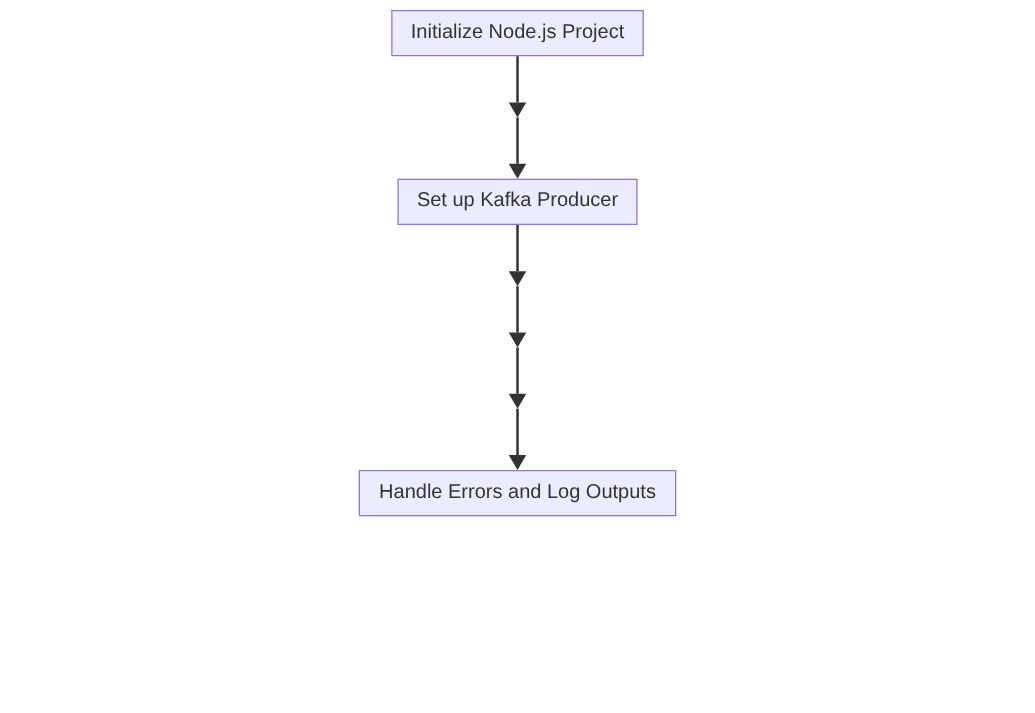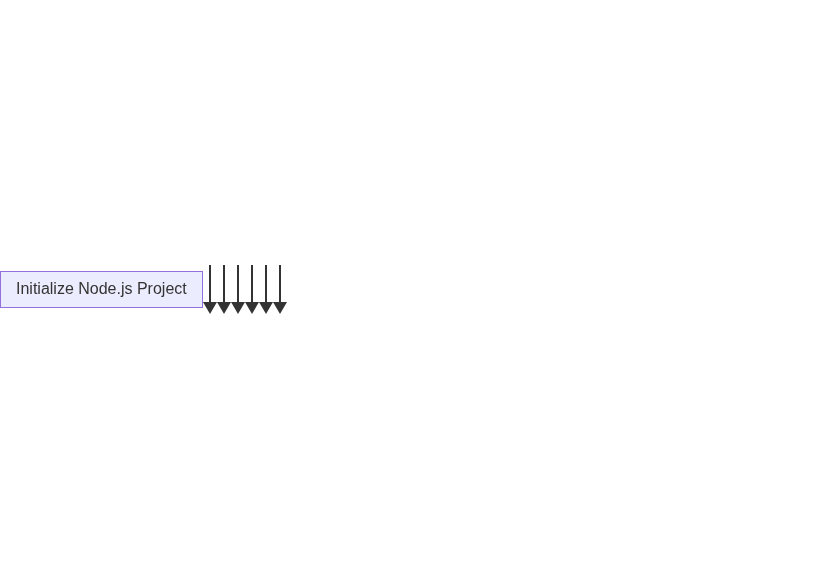--- a/index.html
+++ b/index.html
@@ -11,20 +11,21 @@
     width: 828px;
     height: 570px;
     overflow: hidden;
     font-family: "Liberation Sans", "DejaVu Sans", sans-serif;
   }
   .diagram {
     position: relative;
     width: 828px;
     height: 570px;
     display: flex;
+    flex-direction: column;
     align-items: center;
     padding-top: 8px;
     box-sizing: border-box;
   }
   .node {
     box-sizing: border-box;
     background: #ECECFF;
     border: 1px solid #9370DB;
     color: #333333;
     font-size: 16px;
@@ -66,20 +67,21 @@
     <div class="line"></div>
     <div class="head"></div>
   </div>
 
 
   <div class="edge">
     <div class="line"></div>
     <div class="head"></div>
   </div>
 
+  <div class="node">Set up Kafka Producer</div>
 
   <div class="edge">
     <div class="line"></div>
     <div class="head"></div>
   </div>
 
 
   <div class="edge">
     <div class="line"></div>
     <div class="head"></div>
@@ -90,14 +92,15 @@
     <div class="line"></div>
     <div class="head"></div>
   </div>
 
 
   <div class="edge">
     <div class="line"></div>
     <div class="head"></div>
   </div>
 
+  <div class="node">Handle Errors and Log Outputs</div>
 
 </div>
 
 </body></html>

